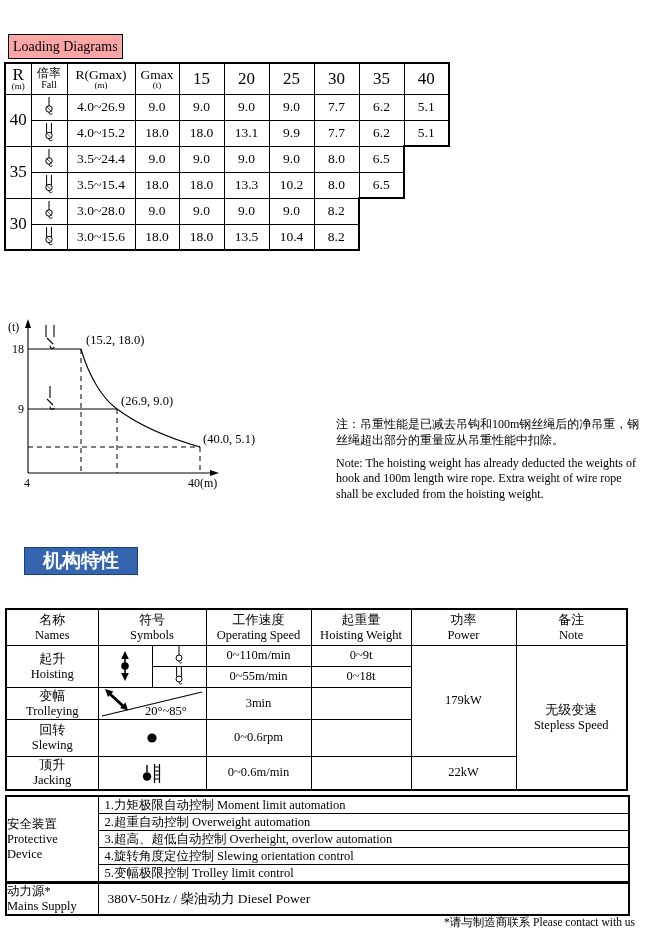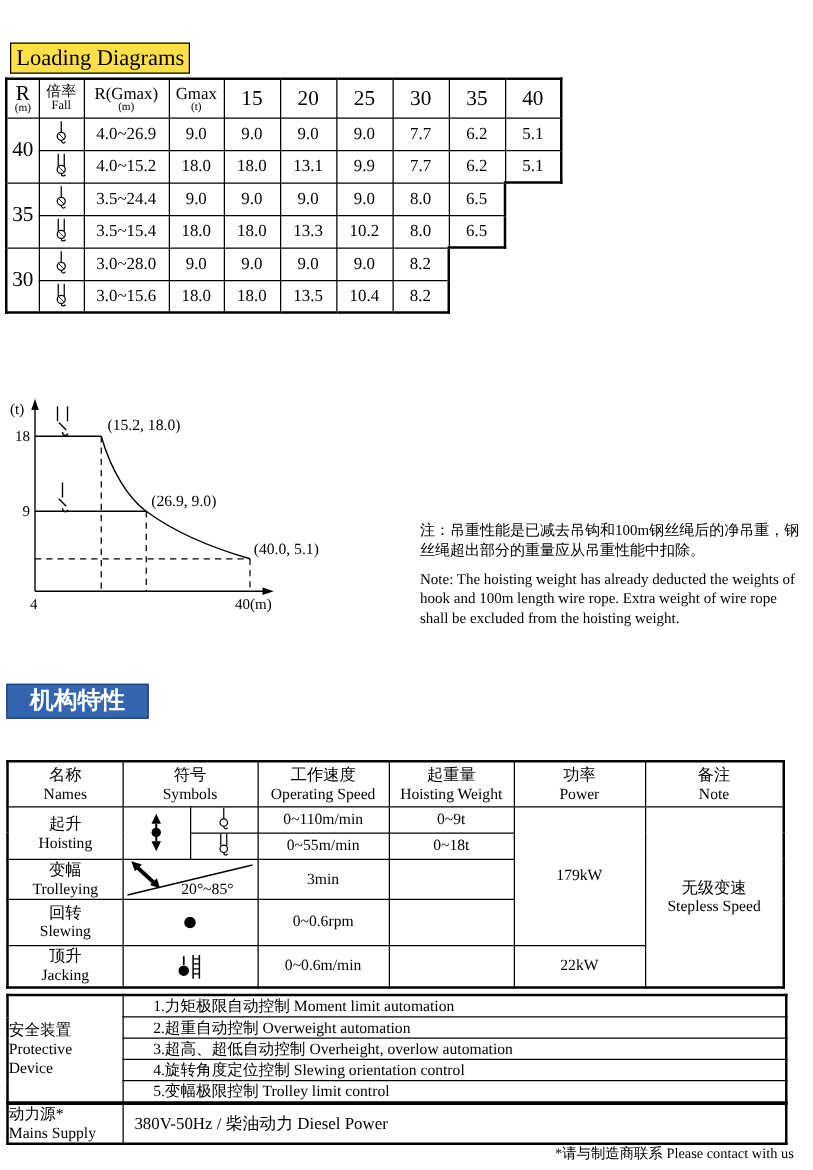--- a/index.html
+++ b/index.html
@@ -1,22 +1,22 @@
 <!DOCTYPE html>
 <html><head>
 <meta charset="utf-8">
 <style>
   html,body{margin:0;padding:0;background:#fff;}
   .page{position:relative;width:650px;height:936px;background:#fff;overflow:hidden;
         font-family:"Liberation Serif",serif;color:#000;}
   
   .bluebox{position:absolute;background:#3465ae;border:1px solid #1d3f7c;color:#fff;
            text-align:center;font-weight:bold;font-size:19px;line-height:26px;}
-  .whitebox{position:absolute;background:#fde047;border:1px solid #000;text-align:center;
-            font-size:18px;line-height:23px;padding:0 4px;}
+  .whitebox{position:absolute;background:#fca5a5;border:1px solid #000;text-align:center;
+            font-size:14px;line-height:23px;padding:0 4px;}
   
   table{border-collapse:collapse;table-layout:fixed;}
   .lt{position:absolute;left:4px;top:62px;}
   .lt th,.lt td{border:1px solid #000;text-align:center;vertical-align:middle;padding:0;font-weight:normal;}
   .lt tr.hrow{height:31px;} .lt tr.drow{height:26px;}
   .lt .void{border:none;}
   .lt .bt{border-top-width:2px;} .lt .bb{border-bottom-width:2px;}
   .lt .bl{border-left-width:2px;} .lt .br{border-right-width:2px;}
   .lt-big{font-size:17px;line-height:15px;}
   .lt-mid{font-size:13.5px;line-height:13px;}
@@ -38,21 +38,21 @@
   .notes p{margin:0 0 7px 6px;}
   
   .mt{position:absolute;left:5px;top:608px;border:2px solid #000;}
   .mt th,.mt td{border:1px solid #000;text-align:center;vertical-align:middle;padding:0;font-weight:normal;}
   .cn{font-size:13px;line-height:16px;}
   .en{font-size:12.5px;line-height:15px;}
   .mval{font-size:12.5px;}
   
   .pt{position:absolute;left:5px;top:795px;border:2px solid #000;}
   .pt td{border:1px solid #000;padding:0;vertical-align:middle;}
-  .pt .pitem{text-align:left;padding-left:24px;font-size:12.5px;height:16px;line-height:15px;}
+  .pt .pitem{text-align:left;padding-left:6px;font-size:12.5px;height:16px;line-height:15px;}
   .plabel{text-align:left;font-size:12.5px;line-height:15px;}
   .st{position:absolute;left:5px;top:882px;border:2px solid #000;}
   .st td{border:1px solid #000;padding:0;vertical-align:middle;}
   .st .sval{text-align:left;padding-left:9px;font-size:13.5px;}
   .footer{position:absolute;left:5px;top:915px;width:630px;text-align:right;font-size:11.5px;}
   svg{display:block;margin:0 auto;}
 </style>
 </head>
 <body>
 
@@ -248,21 +248,21 @@
         <line x1="-3" y1="-3" x2="3" y2="3" stroke-width=".8"></line>
       <path d="M0,4.5 c0,3.4 3.4,3.6 4.4,1.4" fill="none"></path>
       </g>
   </svg>
 
   <div class="notes">
     <p>注：吊重性能是已减去吊钩和100m钢丝绳后的净吊重，钢丝绳超出部分的重量应从吊重性能中扣除。</p>
     <p>Note: The hoisting weight has already deducted the weights of hook and 100m length wire rope. Extra weight of wire rope shall be excluded from the hoisting weight.</p>
   </div>
 
-  <div class="bluebox" style="left:5px;top:547px;width:112px;height:26px;">机构特性</div>
+  <div class="bluebox" style="left:24px;top:547px;width:112px;height:26px;">机构特性</div>
 
   <table class="mt">
     <colgroup>
         <col style="width:92px">
         <col style="width:54px">
         <col style="width:54px">
         <col style="width:105px">
       <col style="width:100px">
         <col style="width:105px">
         <col style="width:111px">

